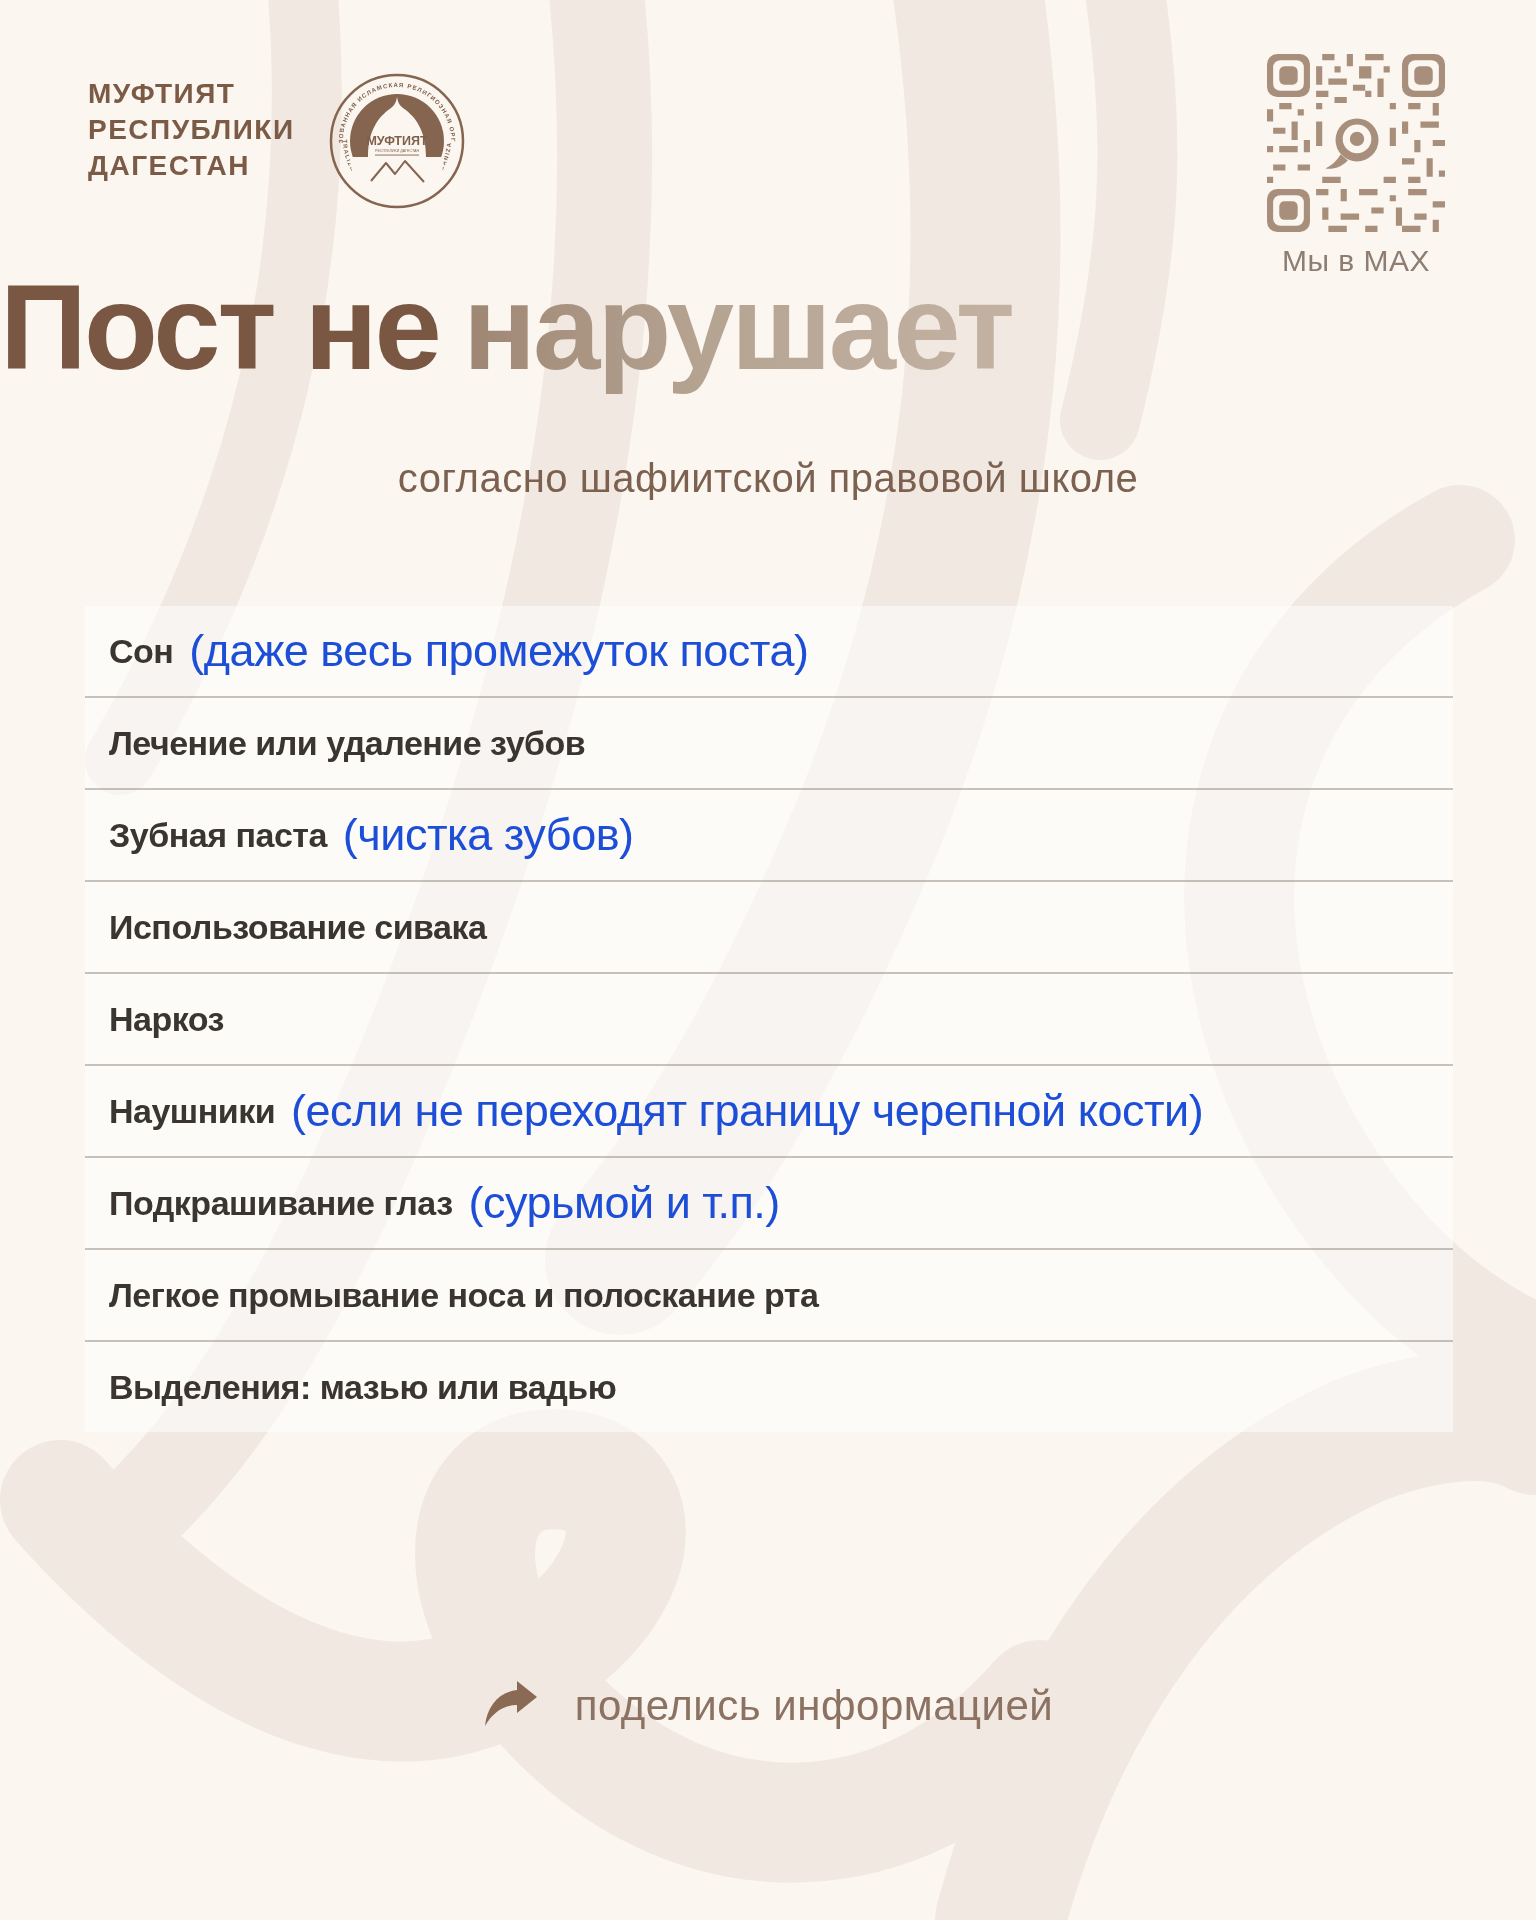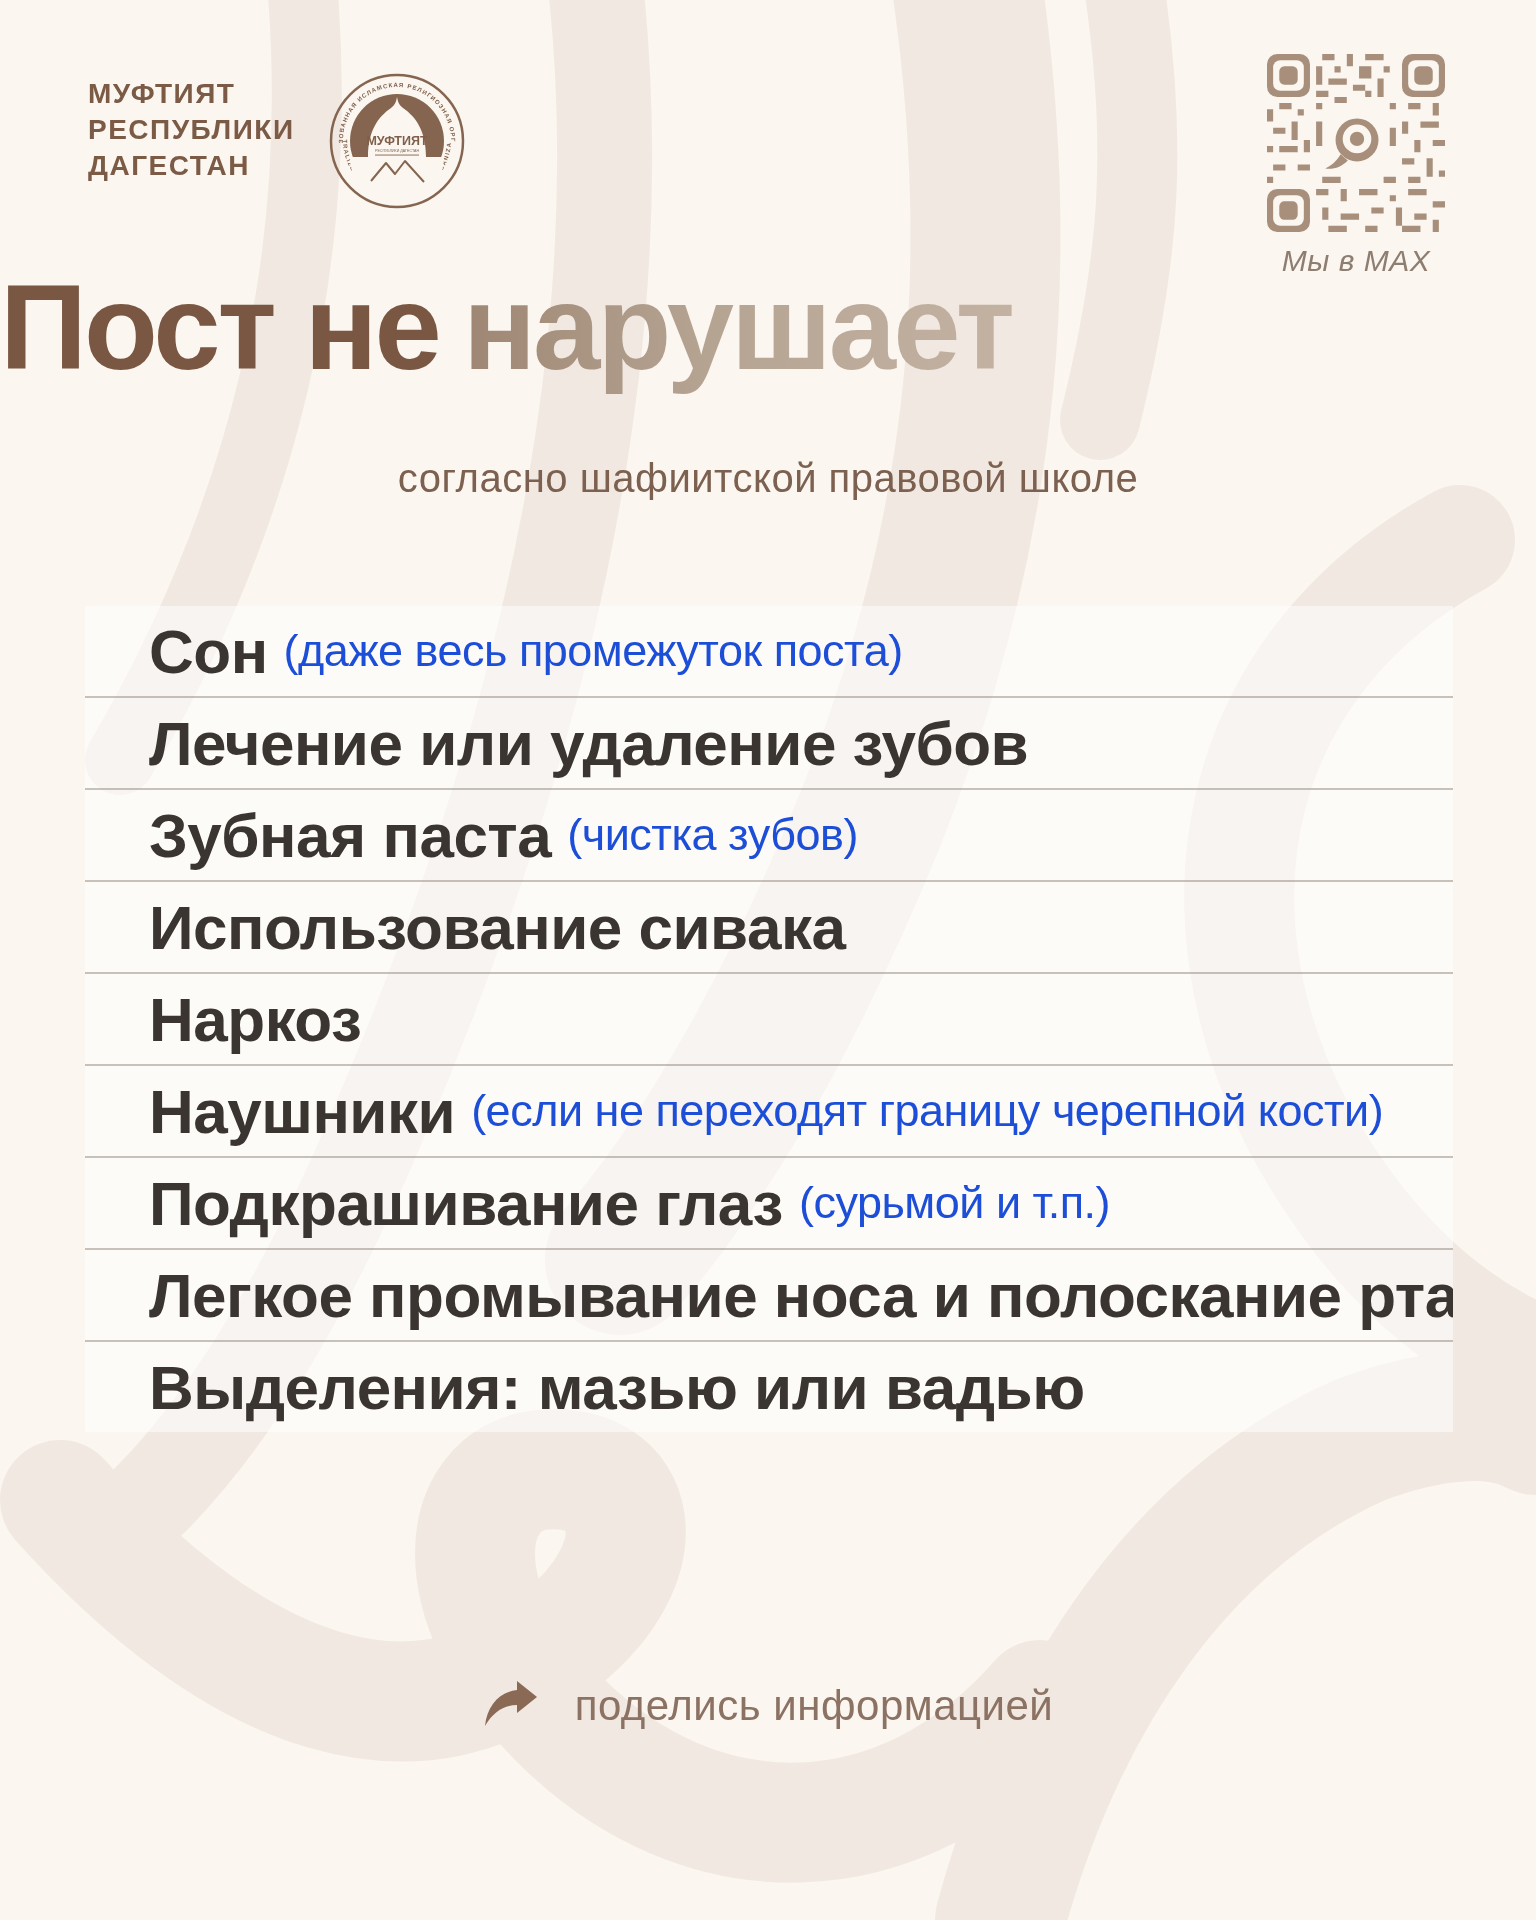--- a/index.html
+++ b/index.html
@@ -15,21 +15,21 @@
   
   .watermark{position:absolute;inset:0;z-index:0;}
   .watermark path{stroke:#f1e8e1;fill:none;stroke-linecap:round;}
   
   .org-name{
     position:absolute;left:88px;top:76px;z-index:2;
     font-size:28px;font-weight:bold;letter-spacing:1.5px;
     line-height:1.28;color:#7b5a46;
   }
   .emblem{position:absolute;left:328px;top:72px;width:138px;height:138px;z-index:2;}
-  .qr-wrap{position:absolute;left:1254px;top:54px;width:204px;text-align:center;z-index:2;font-style:italic;}
+  .qr-wrap{position:absolute;left:1254px;top:54px;width:204px;text-align:center;z-index:2;}
   .qr-svg{width:178px;height:178px;display:block;margin:0 auto;}
   .qr-caption{margin-top:12px;font-size:30px;color:#8e7d71;letter-spacing:.5px;}
   
   .title{
     position:absolute;top:258px;left:0;width:100%;z-index:2;
     text-align:left;font-size:121px;font-weight:bold;
     letter-spacing:-3px;line-height:1;white-space:nowrap;margin-top:9px;
   }
   .title-dark{color:#7a5742;margin-right:.20em;}
   .title-light{
@@ -43,21 +43,21 @@
   }
   
   .rows{position:absolute;left:85px;right:83px;top:606px;z-index:2;}
   .row{
     height:90px;display:flex;align-items:center;gap:16px;
     padding-left:24px;background:rgba(255,255,255,.52);
     border-bottom:2px solid rgba(146,135,124,.5);
     white-space:nowrap;overflow:hidden;
   }
   .row:last-child{border-bottom:none;}
-  .row-main{font-size:62px;font-weight:bold;color:#3a3531;letter-spacing:-0.5px;margin-left:40px;}
+  .row-main{font-size:34px;font-weight:bold;color:#3a3531;letter-spacing:-0.5px;}
   .row-note{font-size:45px;color:#1d4ed8;letter-spacing:-0.5px;}
   .row-note:empty{display:none;}
   
   .footer{
     position:absolute;top:1680px;left:0;width:100%;z-index:2;
     display:flex;align-items:center;justify-content:center;gap:36px;
   }
   .share-icon{width:56px;height:52px;flex:0 0 auto;}
   .share-label{font-size:42px;color:#8c7263;letter-spacing:.5px;}
   

